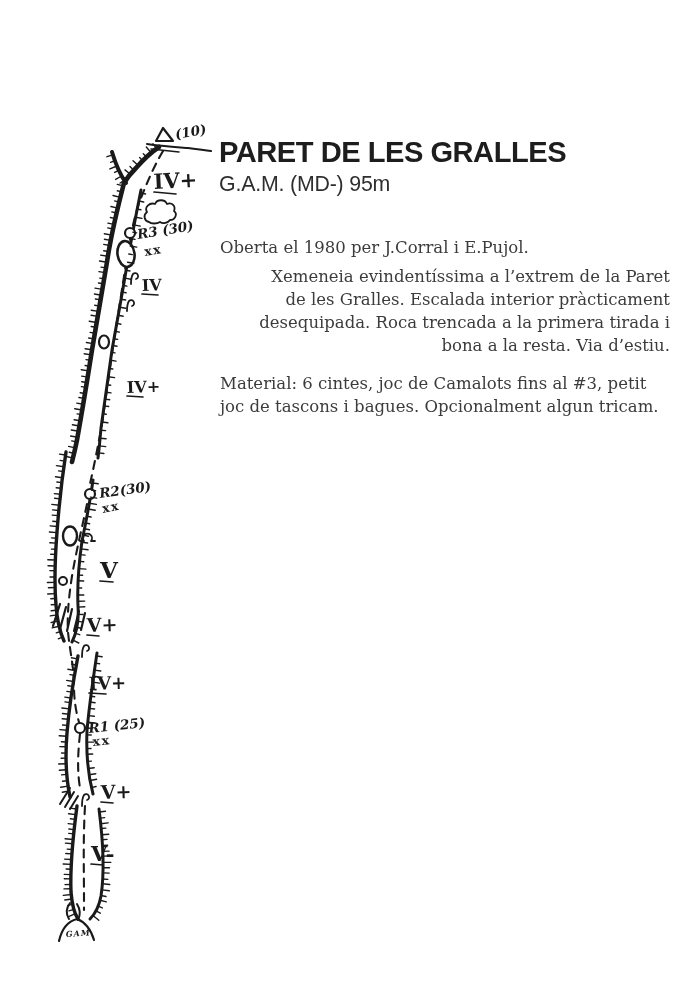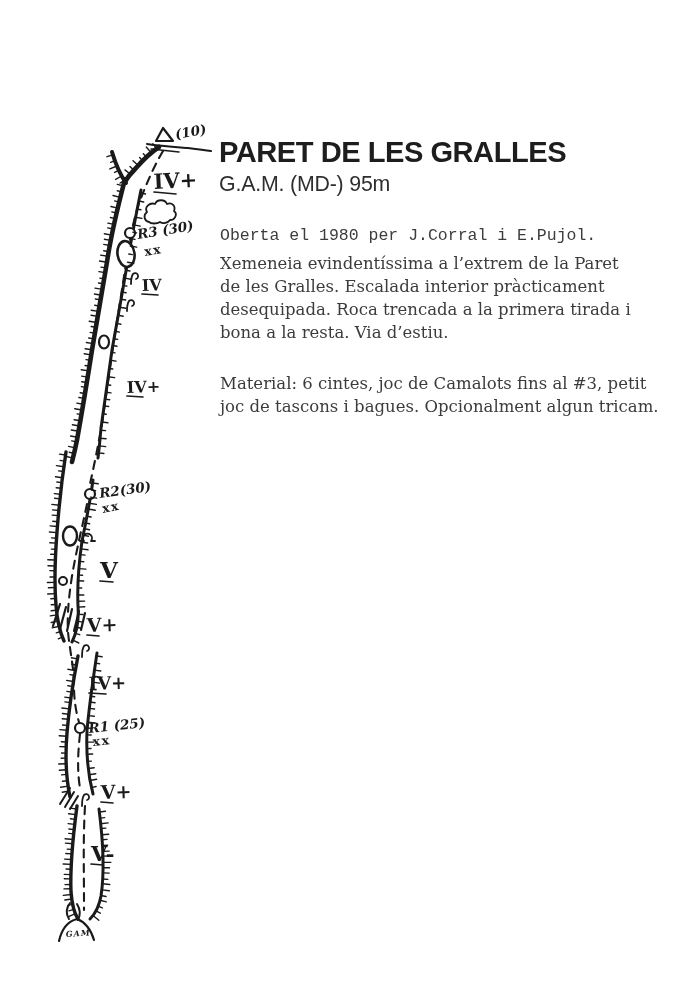--- a/index.html
+++ b/index.html
@@ -26,22 +26,22 @@
     color:#2e2e2e;letter-spacing:-0.2px;
     transform:scaleX(0.97);transform-origin:left top;
     margin:0;
   }
   .para{
     position:absolute;left:1px;width:450px;
     font-family:"DejaVu Serif", serif;
     font-size:16.5px;line-height:23px;color:#3c3c3c;
     white-space:pre-line;margin:0;
   }
-  .p1{top:224px;font-family:Liberation Mono, monospace;}
-  .p2{top:252px;}
+  .p1{top:236px;}
+  .p2{top:265px;text-align:right;}
   .p3{top:372px;}
   .hand{font-family:"DejaVu Serif", serif;}
 </style>
 </head>
 <body>
 
 <div class="canvas">
 
   <svg class="topo-svg" width="230" height="993" viewBox="0 0 230 993">
 

